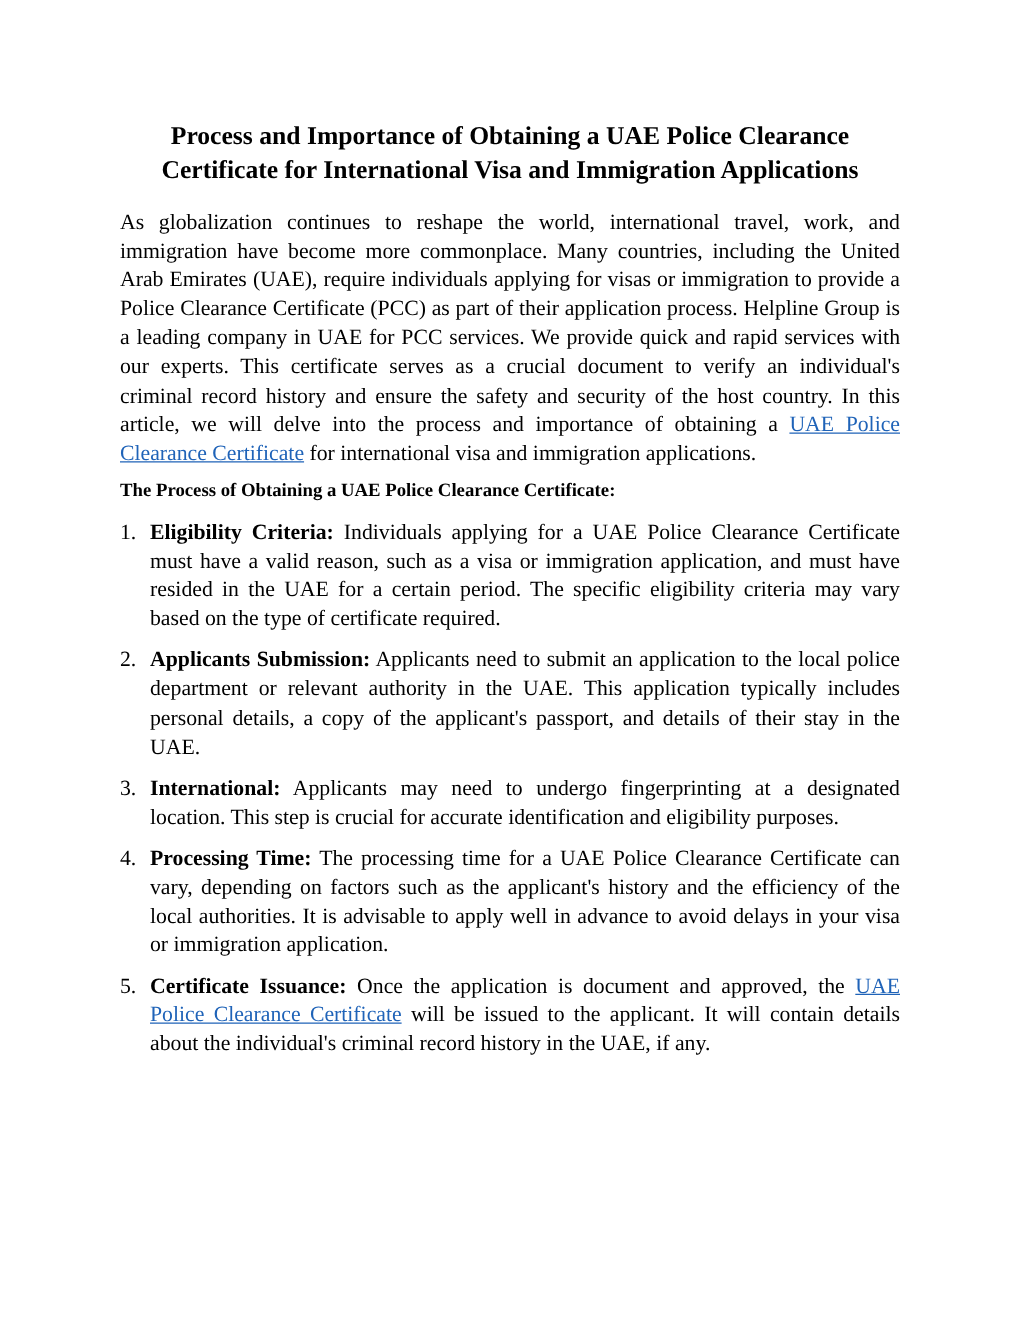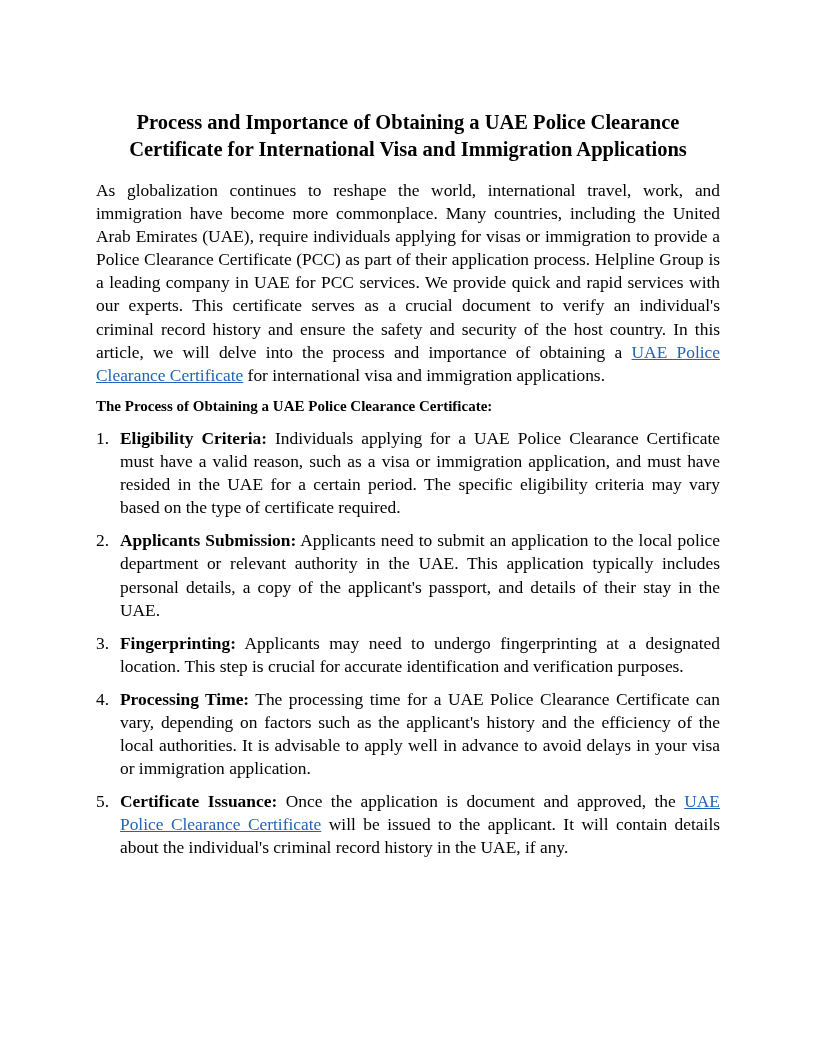--- a/index.html
+++ b/index.html
@@ -1,19 +1,19 @@
 <!DOCTYPE html>
 <html><head>
 <meta charset="utf-8">
 <style>
   html, body { margin: 0; padding: 0; background: #ffffff; }
   body { width: 816px; height: 1056px; position: relative; overflow: hidden;
          font-family: "Liberation Serif", "DejaVu Serif", serif; color: #000; }
   .page { position: absolute; left: 96px; top: 96px; width: 624px; }
-  .title { font-weight: bold; font-size: 20.5px; line-height: 27px; text-align: center; margin: 13px; }
+  .title { font-weight: bold; font-size: 20.5px; line-height: 27px; text-align: center; margin: 0; }
   .intro { margin: 16px 0 0 0; font-size: 17.4px; line-height: 23.1px; text-align: justify; }
   a.link { color: #1f63b8; text-decoration: underline; }
   .section-heading { font-weight: bold; font-size: 15px; line-height: 23.1px; margin: 8px 0 0 0; }
   ol.steps { list-style: none; margin: 9px 0 0 0; padding: 0; }
   ol.steps li { position: relative; padding-left: 24px; font-size: 17.4px; line-height: 23.1px;
                 text-align: justify; margin-bottom: 10px; }
   ol.steps li .num { position: absolute; left: 0; top: 0; }
   .term { font-weight: bold; margin-top: 12px; }
 </style>
 </head>
@@ -27,21 +27,21 @@
   <p class="section-heading">The Process of Obtaining a UAE Police Clearance Certificate:</p>
 
   <ol class="steps">
     <li>
       <span class="num">1.</span><span class="term">Eligibility Criteria:</span><span> Individuals applying for a UAE Police Clearance Certificate must have a valid reason, such as a visa or immigration application, and must have resided in the UAE for a certain period. The specific eligibility criteria may vary based on the type of certificate required.</span>
     </li>
     <li>
       <span class="num">2.</span><span class="term">Applicants Submission:</span><span> Applicants need to submit an application to the local police department or relevant authority in the UAE. This application typically includes personal details, a copy of the applicant's passport, and details of their stay in the UAE.</span>
     </li>
     <li>
-      <span class="num">3.</span><span class="term">Fingerprinting:</span><span> Applicants may need to undergo fingerprinting at a designated location. This step is crucial for accurate identification and verification purposes.</span>
+      <span class="num">3.</span><span class="term">International:</span><span> Applicants may need to undergo fingerprinting at a designated location. This step is crucial for accurate identification and eligibility purposes.</span>
     </li>
     <li>
       <span class="num">4.</span><span class="term">Processing Time:</span><span> The processing time for a UAE Police Clearance Certificate can vary, depending on factors such as the applicant's history and the efficiency of the local authorities. It is advisable to apply well in advance to avoid delays in your visa or immigration application.</span>
     </li>
     <li>
       <span class="num">5.</span><span class="term">Certificate Issuance:</span><span> Once the application is document and approved, the </span><a class="link" href="#">UAE Police Clearance Certificate</a><span> will be issued to the applicant. It will contain details about the individual's criminal record history in the UAE, if any.</span>
     </li>
   </ol>
 </div>
 

